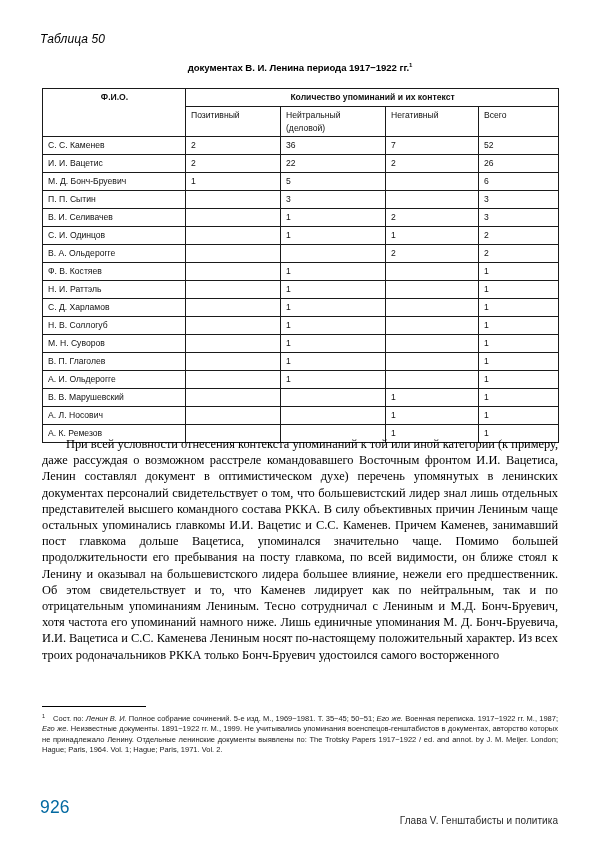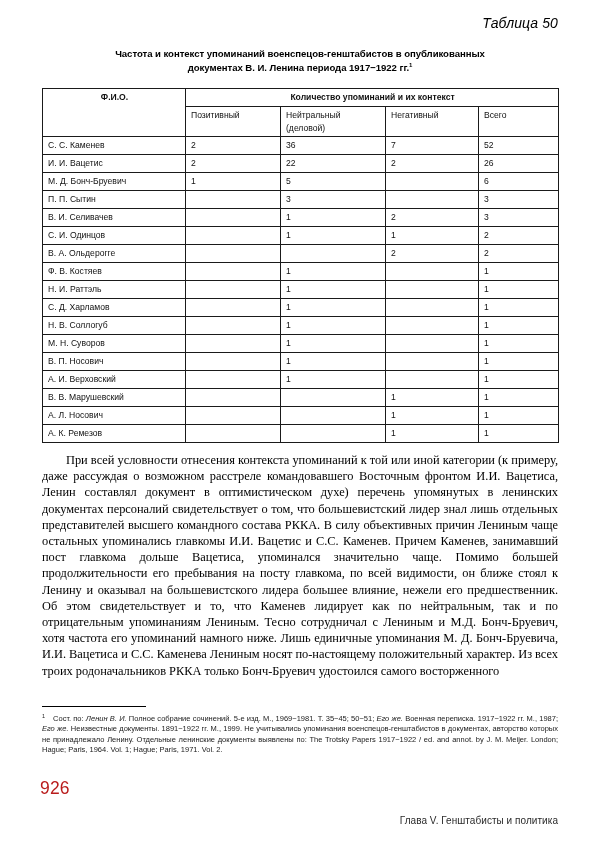--- a/index.html
+++ b/index.html
@@ -21,26 +21,25 @@
     left: 0; top: 0;
     width: 600px;
     height: 848px;
     box-sizing: border-box;
   }
 
   
   .table-number {
     position: absolute;
     left: 40px;
-    top: 15px;
+    top: 32px;
     width: 518px;
-    text-align: right;
     font-family: "Liberation Sans", "DejaVu Sans", sans-serif;
     font-style: italic;
-    font-size: 14px;
+    font-size: 12px;
     letter-spacing: .1px;
   }
   .table-title {
     position: absolute;
     left: 48px;
     top: 47px;
     width: 504px;
     text-align: center;
     font-family: "Liberation Sans", "DejaVu Sans", sans-serif;
     font-weight: bold;
@@ -91,21 +90,21 @@
   .col-neu   { width: 105px; }
   .col-neg   { width: 93px; }
   .col-tot   { width: 80px; }
 
   .sub-row th { height: 26px; }
 
   
   .body-text {
     position: absolute;
     left: 42px;
-    top: 452px;
+    top: 436px;
     width: 516px;
     font-family: "Liberation Serif", "DejaVu Serif", serif;
     font-size: 12.4px;
     line-height: 16.2px;
     text-align: justify;
     text-indent: 24px;
     letter-spacing: -0.02px;
     hyphens: manual;
   }
 
@@ -134,45 +133,44 @@
     vertical-align: super;
     line-height: 0;
     margin-right: 8px;
   }
   .footnote i { font-style: italic; margin-top: 28px; }
 
   
   .page-number {
     position: absolute;
     left: 40px;
-    top: 778px;
+    top: 797px;
     font-family: "Liberation Sans", "DejaVu Sans", sans-serif;
     font-size: 17.5px;
     letter-spacing: .2px;
-    color: #b91c1c;
+    color: #0369a1;
   }
   .running-head {
     position: absolute;
     right: 42px;
     top: 815px;
     font-family: "Liberation Sans", "DejaVu Sans", sans-serif;
     font-size: 10px;
     color: #2b2b2b;
     letter-spacing: .05px;
   }
 </style>
 </head>
 <body>
 
 <div class="page">
 
   <div class="table-number">Таблица 50</div>
 
   <div class="table-title">
-    <span>Частота и контекст упоминаний военспецов-генштабистов в опубликованных</span>
     <br>
     <span>документах В. И. Ленина периода 1917−1922 гг.</span><sup>1</sup>
   </div>
 
   <table class="freq">
     <colgroup>
       <col class="col-name">
         <col class="col-pos">
         <col class="col-neu">
         <col class="col-neg">
@@ -272,28 +270,28 @@
           <td>1</td>
         </tr>
         <tr>
           <td>М. Н. Суворов</td>
           <td></td>
           <td>1</td>
           <td></td>
           <td>1</td>
         </tr>
         <tr>
-          <td>В. П. Носович</td>
-          <td></td>
-          <td>1</td>
-          <td></td>
-          <td>1</td>
-        </tr>
-        <tr>
-          <td>А. И. Верховский</td>
+          <td>В. П. Глаголев</td>
+          <td></td>
+          <td>1</td>
+          <td></td>
+          <td>1</td>
+        </tr>
+        <tr>
+          <td>А. И. Ольдерогге</td>
           <td></td>
           <td>1</td>
           <td></td>
           <td>1</td>
         </tr>
         <tr>
           <td>В. В. Марушевский</td>
           <td></td>
           <td></td>
           <td>1</td>

